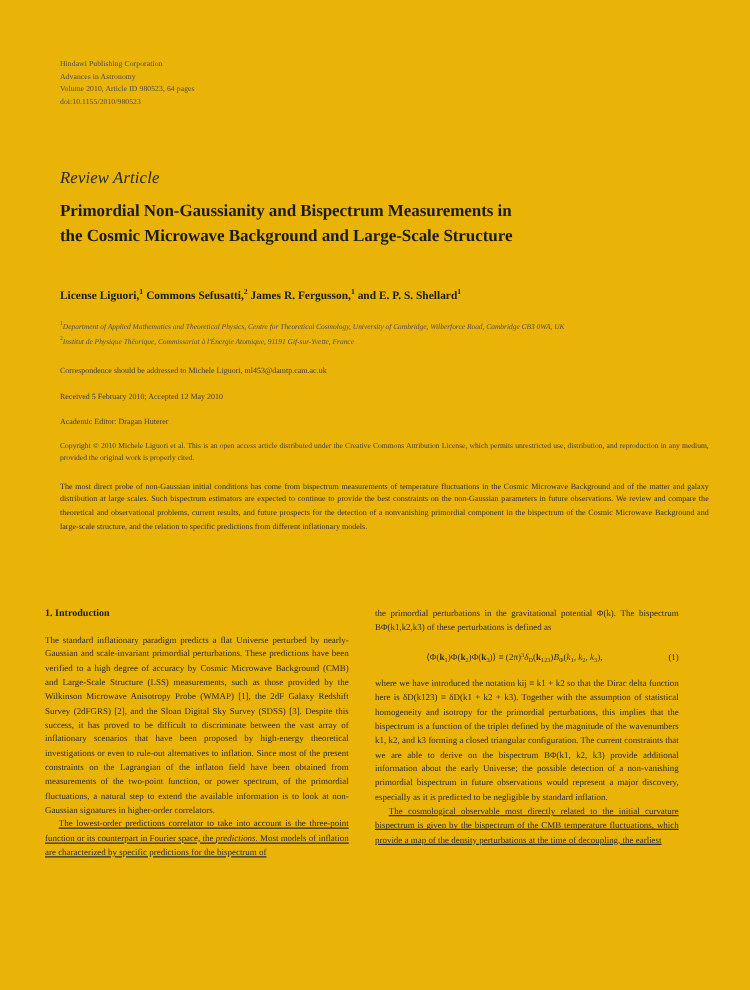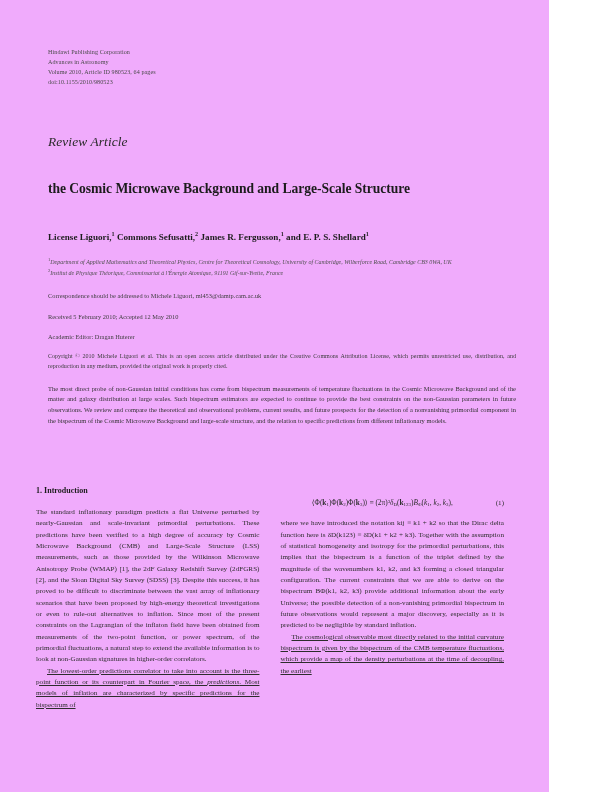--- a/index.html
+++ b/index.html
@@ -9,25 +9,25 @@
   }
   body {
     width: 600px;
     height: 792px;
     font-family: "Liberation Serif", "DejaVu Serif", serif;
     color: #231f20;
     -webkit-font-smoothing: antialiased;
   }
   .page {
     position: relative;
-    width: 549px;
+    width: 600px;
     height: 792px;
     box-sizing: border-box;
     padding: 48px 33px 40px 48px;
-    background: #f0abfc;
+    background: #eab308;
     overflow: hidden;
   }
 
   
   .masthead {
     font-size: 6.1px;
     line-height: 1.63;
     color: #4a4a4a;
     letter-spacing: 0.08px;
     margin-bottom: 0;
@@ -159,21 +159,21 @@
 
   <div class="masthead">
     <div>Hindawi Publishing Corporation</div>
     <div>Advances in Astronomy</div>
     <div>Volume 2010, Article ID 980523, 64 pages</div>
     <div>doi:10.1155/2010/980523</div>
   </div>
 
   <div class="article-type">Review Article</div>
   <h1 class="title">
-    <br>
+    <span>Primordial Non-Gaussianity and Bispectrum Measurements in</span><br>
     <span>the Cosmic Microwave Background and Large-Scale Structure</span>
   </h1>
 
   <div class="authors">
     <span>License Liguori,</span><sup>1</sup><span> Commons Sefusatti,</span><sup>2</sup><span> James R. Fergusson,</span><sup>1</sup><span> and E. P. S. Shellard</span><sup>1</sup>
   </div>
 
   <div class="affiliations">
     <div class="aff"><sup>1</sup><span>Department of Applied Mathematics and Theoretical Physics, Centre for Theoretical Cosmology, University of Cambridge, Wilberforce Road, Cambridge CB3 0WA, UK</span></div>
     <div class="aff"><sup>2</sup><span>Institut de Physique Théorique, Commissariat à l'Énergie Atomique, 91191 Gif-sur-Yvette, France</span></div>
@@ -191,20 +191,21 @@
 
   <div class="body-cols">
 
     <div class="col">
       <div class="section-head">1. Introduction</div>
       <p class="para cont">The standard inflationary paradigm predicts a flat Universe perturbed by nearly-Gaussian and scale-invariant primordial perturbations. These predictions have been verified to a high degree of accuracy by Cosmic Microwave Background (CMB) and Large-Scale Structure (LSS) measurements, such as those provided by the Wilkinson Microwave Anisotropy Probe (WMAP) [1], the 2dF Galaxy Redshift Survey (2dFGRS) [2], and the Sloan Digital Sky Survey (SDSS) [3]. Despite this success, it has proved to be difficult to discriminate between the vast array of inflationary scenarios that have been proposed by high-energy theoretical investigations or even to rule-out alternatives to inflation. Since most of the present constraints on the Lagrangian of the inflaton field have been obtained from measurements of the two-point function, or power spectrum, of the primordial fluctuations, a natural step to extend the available information is to look at non-Gaussian signatures in higher-order correlators.</p>
       <p class="para"><span>The lowest-order predictions correlator to take into account is the three-point function or its counterpart in Fourier space, the </span><i>predictions</i><span>. Most models of inflation are characterized by specific predictions for the bispectrum of</span></p>
     </div>
 
     <div class="col">
+      <p class="para cont">the primordial perturbations in the gravitational potential Φ(k). The bispectrum BΦ(k1,k2,k3) of these perturbations is defined as</p>
 
       <div class="equation-row">
         <span class="eq-body">⟨Φ(<span class="bold-vec">k</span><sub>1</sub>)Φ(<span class="bold-vec">k</span><sub>2</sub>)Φ(<span class="bold-vec">k</span><sub>3</sub>)⟩ ≡ (2π)<sup class="exp">3</sup><span class="mi">δ</span><sub>D</sub>(<span class="bold-vec">k</span><sub>123</sub>)<span class="mi">B</span><sub>Φ</sub>(<span class="mi">k</span><sub>1</sub>, <span class="mi">k</span><sub>2</sub>, <span class="mi">k</span><sub>3</sub>),</span>
         <span class="eq-num">(1)</span>
       </div>
 
       <p class="para cont">where we have introduced the notation kij ≡ k1 + k2 so that the Dirac delta function here is δD(k123) ≡ δD(k1 + k2 + k3). Together with the assumption of statistical homogeneity and isotropy for the primordial perturbations, this implies that the bispectrum is a function of the triplet defined by the magnitude of the wavenumbers k1, k2, and k3 forming a closed triangular configuration. The current constraints that we are able to derive on the bispectrum BΦ(k1, k2, k3) provide additional information about the early Universe; the possible detection of a non-vanishing primordial bispectrum in future observations would represent a major discovery, especially as it is predicted to be negligible by standard inflation.</p>
       <p class="para">The cosmological observable most directly related to the initial curvature bispectrum is given by the bispectrum of the CMB temperature fluctuations, which provide a map of the density perturbations at the time of decoupling, the earliest</p>
     </div>
 

